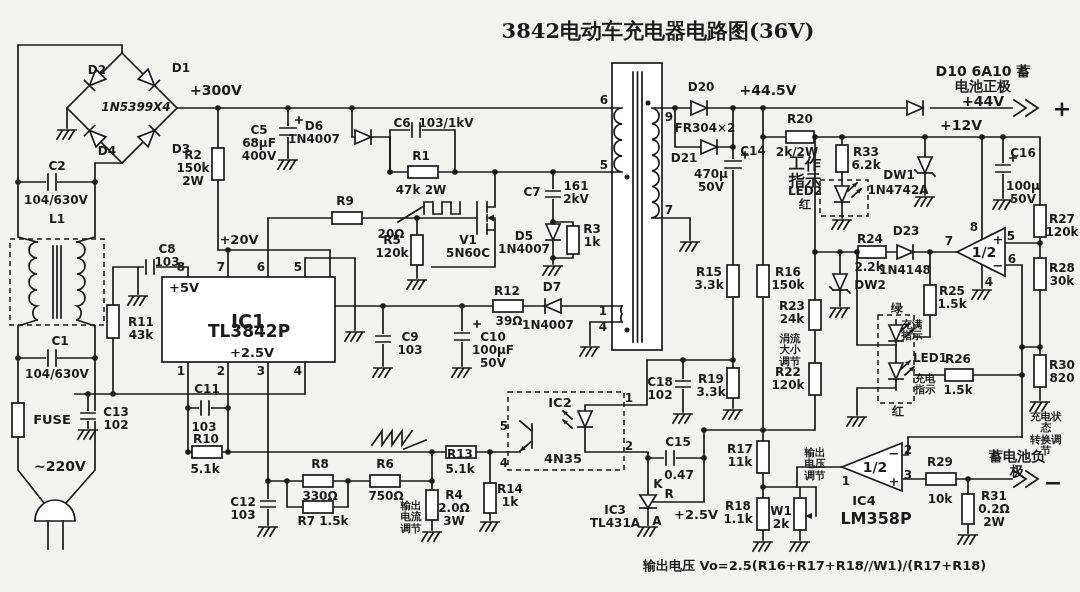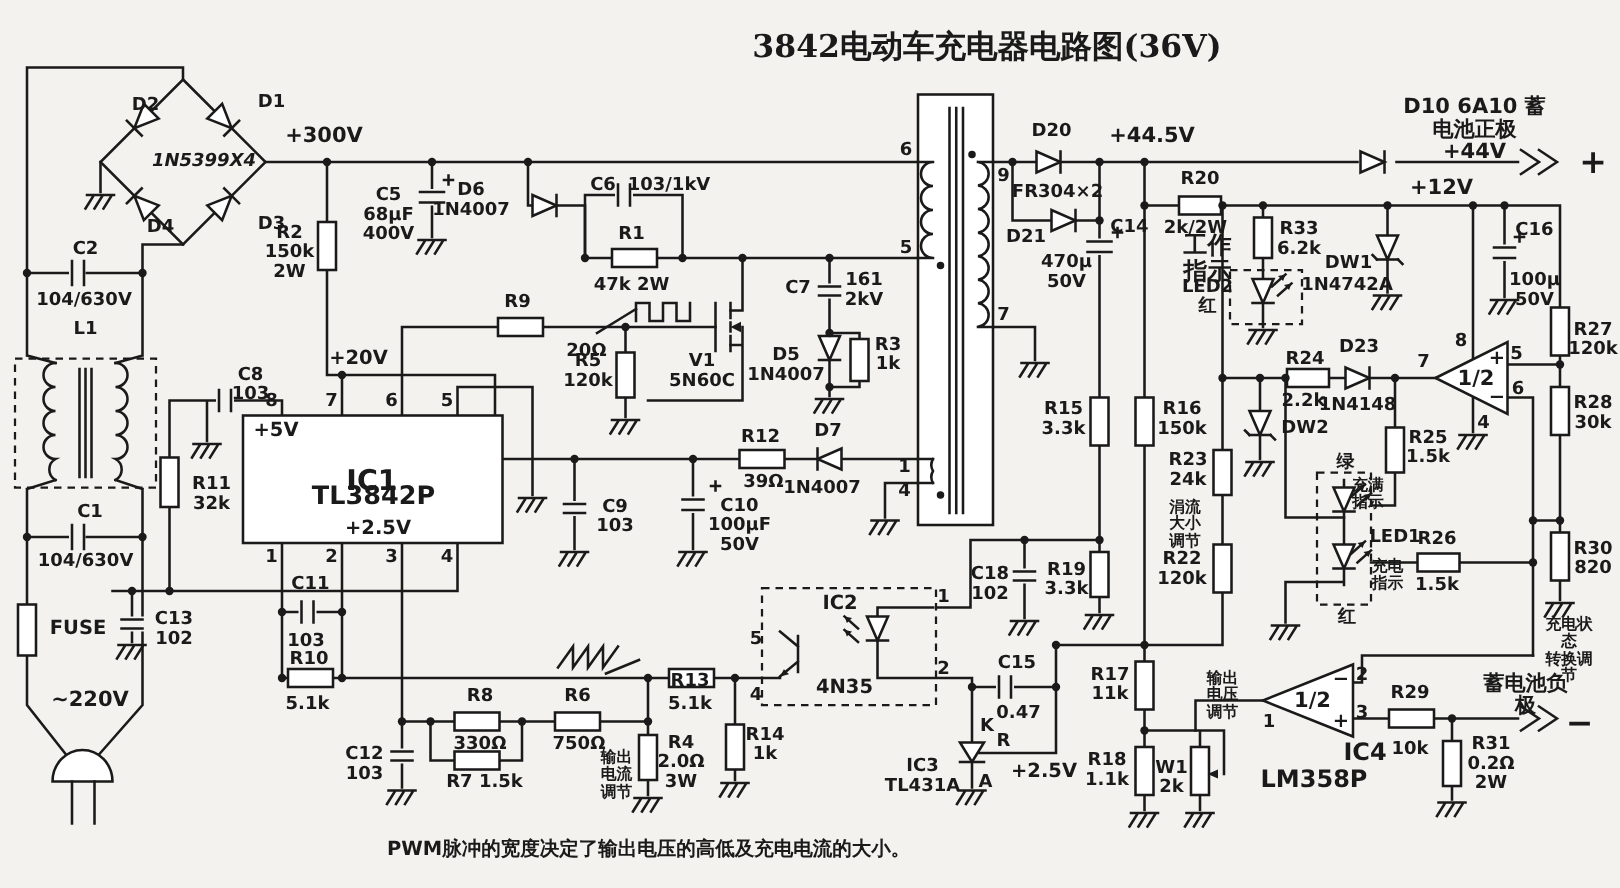--- a/index.html
+++ b/index.html
@@ -398,21 +398,21 @@
       <span class="lb" style="left: 548px; top: 325px;">1N4007</span>
       <span class="lb" style="left: 410px; top: 344px;">C9
 103</span>
       <span class="lb" style="left: 493px; top: 350px;">C10
 100µF
 50V</span>
       <span class="lb b" style="left: 239px; top: 240px; font-size: 13px;">+20V</span>
       <span class="lb" style="left: 167px; top: 256px;">C8
 103</span>
       <span class="lb" style="left: 141px; top: 329px;">R11
-32k</span>
+43k</span>
       <span class="lb" style="left: 248px; top: 321px; font-size: 19px;">IC1</span>
       <span class="lb b" style="left: 249px; top: 331px; font-size: 17px;">TL3842P</span>
       <span class="lb" style="left: 184px; top: 288px; font-size: 13px;">+5V</span>
       <span class="lb" style="left: 252px; top: 353px; font-size: 13px;">+2.5V</span>
       <span class="lb" style="left: 181px; top: 267px;">8</span>
       <span class="lb" style="left: 221px; top: 267px;">7</span>
       <span class="lb" style="left: 261px; top: 267px;">6</span>
       <span class="lb" style="left: 298px; top: 267px;">5</span>
       <span class="lb" style="left: 181px; top: 371px;">1</span>
       <span class="lb" style="left: 221px; top: 371px;">2</span>
@@ -530,34 +530,34 @@
       <span class="lb" style="left: 1012px; top: 259px;">6</span>
       <span class="lb" style="left: 989px; top: 282px;">4</span>
       <span class="lb" style="left: 998px; top: 240px; font-size: 13px;">+</span>
       <span class="lb" style="left: 998px; top: 266px; font-size: 13px;">−</span>
       <span class="lb" style="left: 875px; top: 468px; font-size: 14px;">1/2</span>
       <span class="lb" style="left: 846px; top: 481px;">1</span>
       <span class="lb" style="left: 908px; top: 450px;">2</span>
       <span class="lb" style="left: 908px; top: 475px;">3</span>
       <span class="lb" style="left: 894px; top: 454px; font-size: 13px;">−</span>
       <span class="lb" style="left: 894px; top: 482px; font-size: 13px;">+</span>
-      <span class="lb" style="left: 864px; top: 501px; font-size: 16px; margin-left: 46px;">IC4</span>
+      <span class="lb" style="left: 864px; top: 501px; font-size: 13px;">IC4</span>
       <span class="lb b" style="left: 876px; top: 519px; font-size: 16px;">LM358P</span>
       <span class="lb" style="left: 940px; top: 462px;">R29</span>
       <span class="lb" style="left: 940px; top: 499px;">10k</span>
       <span class="lb b" style="left: 1017px; top: 464px; font-size: 14px;">蓄电池负极</span>
       <span class="lb b" style="left: 1053px; top: 483px; font-size: 22px;">−</span>
       <span class="lb" style="left: 994px; top: 509px;">R31
 0.2Ω
 2W</span>
       <span class="lb" style="left: 740px; top: 456px;">R17
 11k</span>
       <span class="lb" style="left: 738px; top: 513px;">R18
 1.1k</span>
       <span class="lb" style="left: 781px; top: 518px;">W1
 2k</span>
       <span class="lb" style="left: 815px; top: 464px; font-size: 10.5px;">输出
 电压
 调节</span>
     </div>
-<div class="note" id="note-pwm">PWM脉冲的宽度决定了输出电压的高低及充电电流的大小。</div>
+<div class="note" id="note-formula">输出电压 Vo=2.5(R16+R17+R18//W1)/(R17+R18)</div>
 
 </div>
 
 </body></html>

